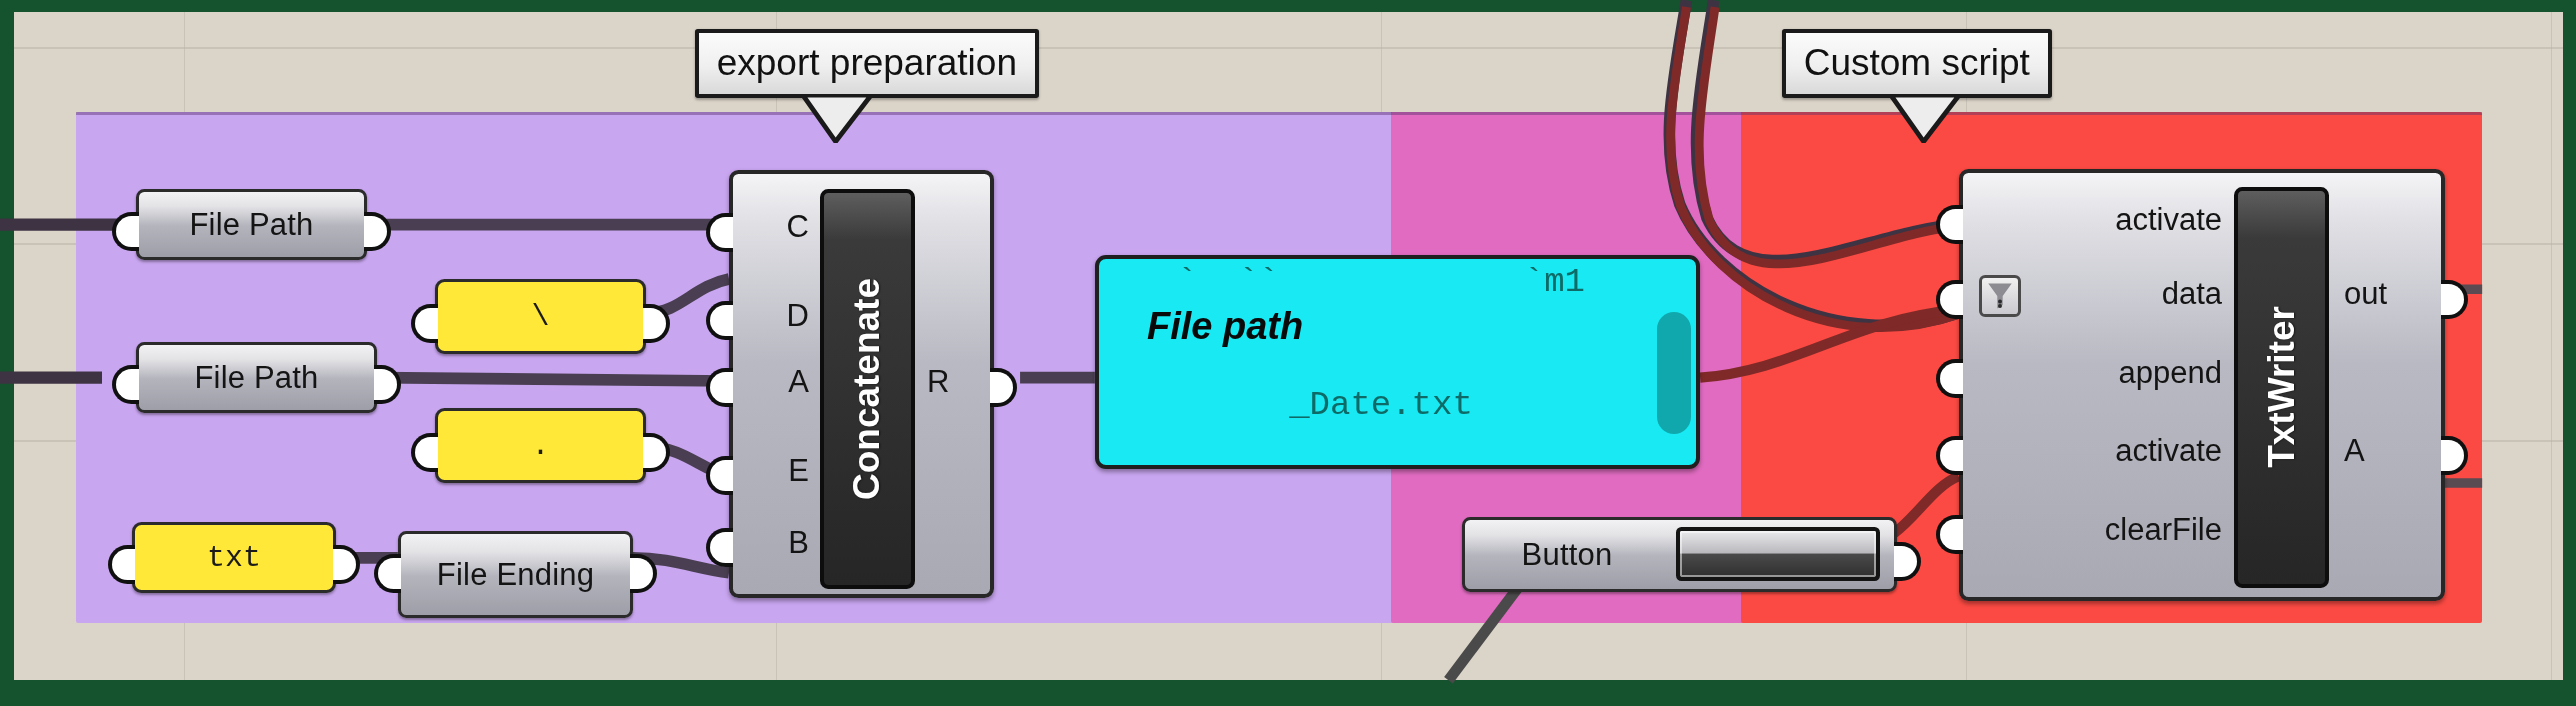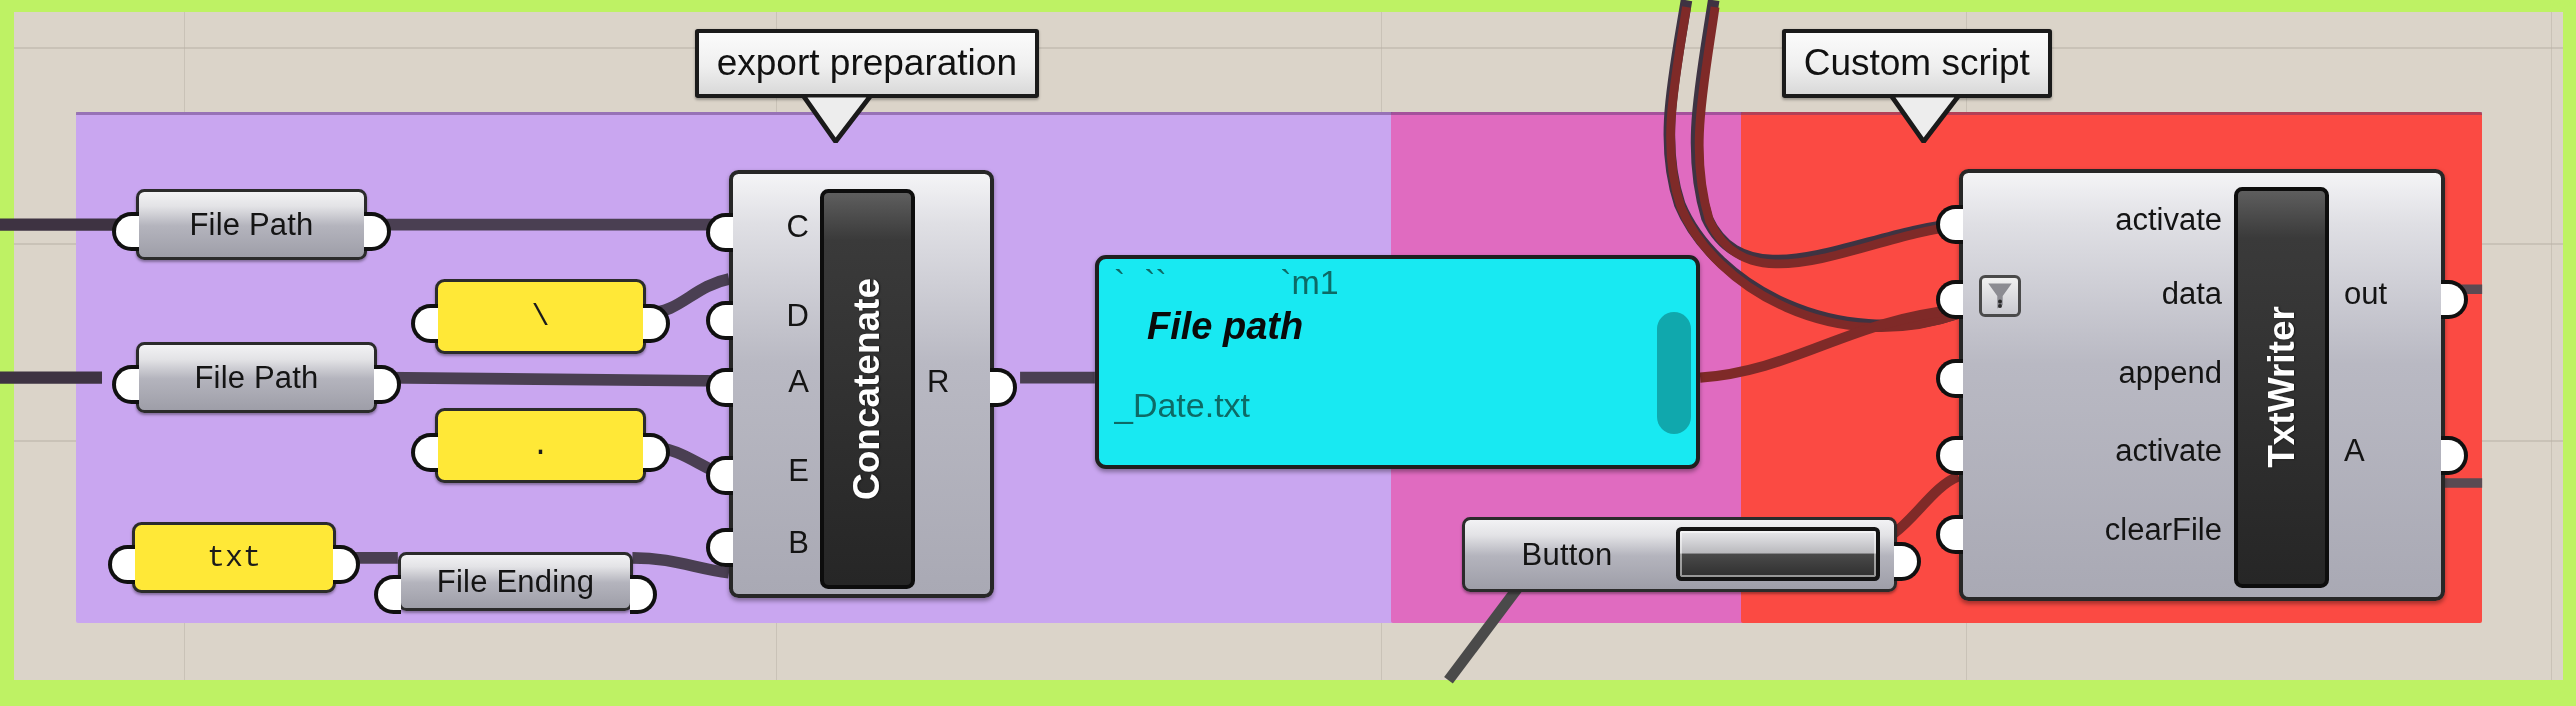--- a/index.html
+++ b/index.html
@@ -1,17 +1,17 @@
 <!DOCTYPE html>
 <html style="font-size:11px"><head>
 <meta charset="utf-8">
 <style>
   html,body{margin:0;padding:0;background:#ffffff;}
   body{font-family:"Liberation Sans",sans-serif;}
-  #stage{position:relative;width:2576px;height:707px;background:#bef264;overflow:hidden;}
+  #stage{position:relative;width:2576px;height:707px;background:#14532d;overflow:hidden;}
 
   
   .canvas{position:absolute;left:13.6px;top:12.2px;width:2549px;height:668px;background:#dbd4c9;}
   .gridline-v{position:absolute;top:0;bottom:0;width:1.4px;background:#b9b2a7;opacity:.55;}
   .gridline-h{position:absolute;left:0;right:0;height:1.4px;background:#b9b2a7;opacity:.55;}
 
   
   .group{position:absolute;border-radius:2px;}
   .group-purple{background:#c9a6f0;}
   .group-pink{background:#e06bc0;}
@@ -36,22 +36,22 @@
   
   .panel-yellow{position:absolute;box-sizing:border-box;border:3.4px solid #2b2b2b;border-radius:9.5px;
       background:#ffe837;box-shadow:0 2px 2.7px rgba(0,0,0,.35);}
   .panel-yellow .pv{position:absolute;inset:0;display:flex;align-items:center;justify-content:center;
       color:#1b1b1b;font-family:"Liberation Mono",monospace;font-size:30px;}
 
   
   .panel-cyan{position:absolute;box-sizing:border-box;border:4.8px solid #1f1f1f;border-radius:11px;
       background:#18e9f2;box-shadow:0 2.7px 4.1px rgba(0,0,0,.35);overflow:hidden;}
   .panel-cyan .ptext{position:absolute;left:15px;right:48px;top:2.7px;color:#0d6a66;
-      font-family:Liberation Sans, sans-serif;font-size:34px;line-height:41px;
-      text-align:left;white-space:pre;overflow:hidden;}
+      font-family:Liberation Mono, monospace;font-size:34px;line-height:41px;
+      text-align:center;white-space:pre;overflow:hidden;}
   .panel-cyan .scroll{position:absolute;right:5.4px;top:53px;width:34px;height:122px;
       background:#10a8ad;border-radius:17px;}
   .panel-cyan .overlay{position:absolute;left:48px;top:46px;font-style:italic;font-weight:bold;
       font-size:38px;color:#0a0a0a;font-family:"Liberation Sans",sans-serif;}
 
   
   .node{position:absolute;box-sizing:border-box;border:4.1px solid #272727;border-radius:9.5px;
       background:linear-gradient(180deg,#f4f4f6 0%,#dfdfe4 12%,#b9b9c3 45%,#a9a9b4 100%);
       box-shadow:0 2.7px 4.1px rgba(0,0,0,.35);}
   .node-cap{position:absolute;box-sizing:border-box;border:4.1px solid #0d0d0d;border-radius:8.2px;
@@ -176,21 +176,21 @@
     <div class="port port-in" style="left:-27px;top:22px"></div>
     <div class="port port-out" style="right:-27px;top:22px"></div>
   </div>
 
   <div class="panel-yellow" style="left:132px;top:522px;width:204px;height:71px">
     <div class="pv">txt</div>
     <div class="port port-in" style="left:-27px;top:20px"></div>
     <div class="port port-out" style="right:-27px;top:20px"></div>
   </div>
 
-  <div class="gh" style="left:398px;top:552px;width:235px;height:59px">
+  <div class="gh" style="left:398px;top:531px;width:235px;height:87px">
     <div class="gh-label">File Ending</div>
     <div class="port port-in" style="left:-27px;top:20px"></div>
     <div class="port port-out" style="right:-27px;top:20px"></div>
   </div>
 
   <div class="node" style="left:729px;top:170px;width:265px;height:428px">
     <div class="node-cap" style="left:87px;top:15px;width:95px;height:400px">
       <span>Concatenate</span>
     </div>
     <div class="param in" style="left:0;top:35px;width:76px">C</div>

